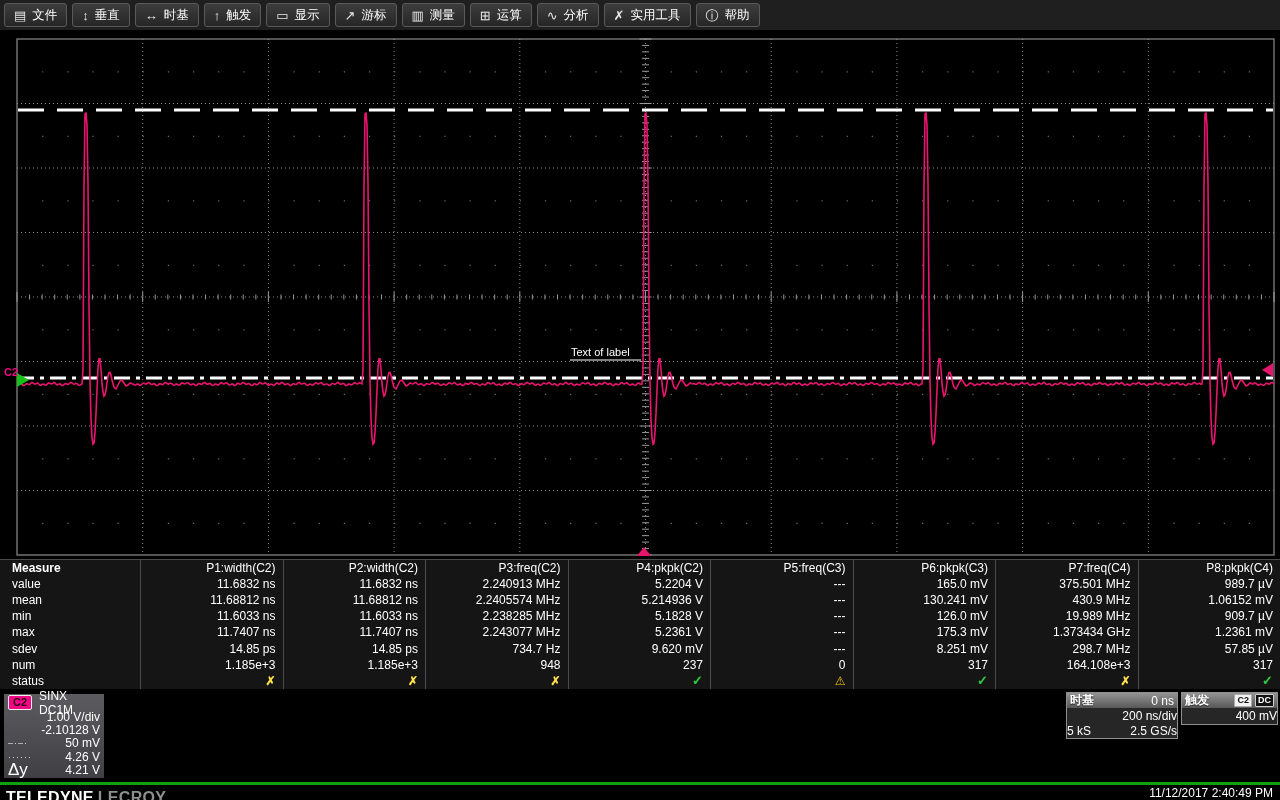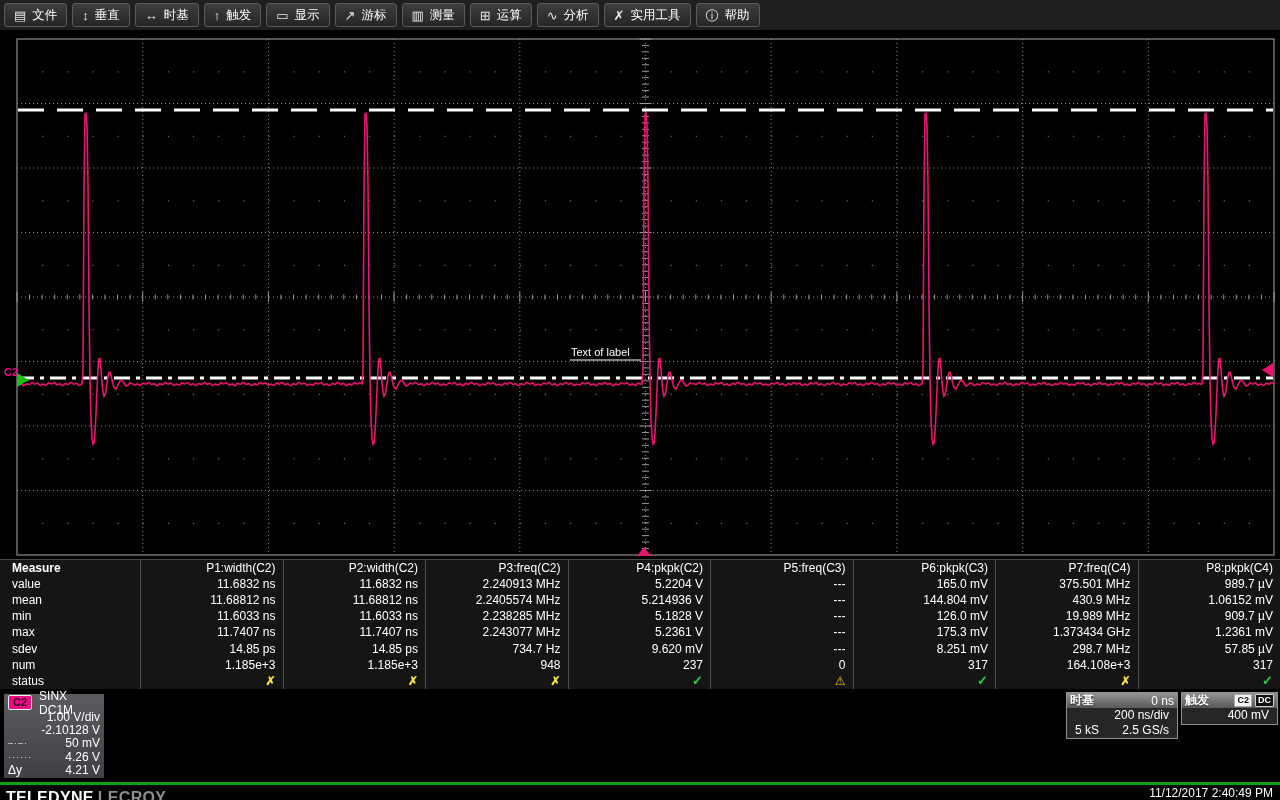--- a/index.html
+++ b/index.html
@@ -41,34 +41,34 @@
   
   .chanbox{position:absolute;left:4px;top:694px;width:100px;height:84px;
            background:linear-gradient(#5c5c60,#404044);font-size:12px;
            padding:1px 0;box-sizing:border-box;cursor:pointer;}
   .chan-row{display:flex;align-items:center;justify-content:flex-end;
             height:13.4px;padding:0 4px;}
   .chan-row.first{justify-content:flex-start;gap:7px;height:15px;}
   .c2badge{background:#f20884;color:#2b0017;font-weight:bold;font-size:11px;
            border:1px solid #efefef;border-radius:2px;padding:0 4px;line-height:13px;}
   .csym{margin-right:auto;color:#e0e0e0;font-size:9px;letter-spacing:1px;}
-  .dy{margin-right:auto;color:#fff;font-size:12px;letter-spacing:0;}
+  .dy{margin-right:auto;color:#fff;font-size:17px;letter-spacing:0;}
 
   .tbbox{position:absolute;left:1066px;top:692px;width:112px;height:47px;
          background:#262626;border:1px solid #8f8f8f;box-sizing:border-box;
          font-size:12px;cursor:pointer;}
   .trbox{position:absolute;left:1181px;top:692px;width:97px;height:33px;
          background:#262626;border:1px solid #8f8f8f;box-sizing:border-box;
          font-size:12px;cursor:pointer;}
   .boxhead{height:15px;background:linear-gradient(#939393,#585858);
            display:flex;align-items:center;padding:0 3px;gap:3px;}
   .boxhead .ttl{font-weight:bold;color:#fff;text-shadow:0 1px 1px #222;}
   .boxhead .hv{margin-left:auto;font-weight:normal;color:#fff;}
-  .boxrow{display:flex;justify-content:flex-end;
-          height:15px;padding:0 8px;}
+  .boxrow{display:flex;align-items:center;justify-content:flex-end;
+          height:15px;padding:0 0;}
   .boxrow .lft{margin-right:auto;}
   .minibadge{font-size:9px;font-weight:bold;border-radius:1px;padding:0 2px;line-height:11px;}
   .mb-c2{background:#f2f2f2;color:#111;border:1px solid #aaa;}
   .mb-dc{background:#111;color:#fff;border:1px solid #cfcfcf;}
 
   
   .greenline{position:absolute;left:0;top:782px;width:1280px;height:3px;background:#10a010;}
   .footer{position:absolute;left:0;top:785px;width:1280px;height:15px;background:#000;}
   .brand{position:absolute;left:6px;top:4px;font-size:16px;letter-spacing:.3px;}
   .brand .b1{font-weight:bold;color:#fff;}
@@ -748,21 +748,21 @@
     <div class="mcell mval">---</div>
     <div class="mcell mval">165.0 mV</div>
     <div class="mcell mval">375.501 MHz</div>
     <div class="mcell mval">989.7 µV</div>
     <div class="mcell mlabel">mean</div>
     <div class="mcell mval">11.68812 ns</div>
     <div class="mcell mval">11.68812 ns</div>
     <div class="mcell mval">2.2405574 MHz</div>
     <div class="mcell mval">5.214936 V</div>
     <div class="mcell mval">---</div>
-    <div class="mcell mval">144.804 mV</div>
+    <div class="mcell mval">130.241 mV</div>
     <div class="mcell mval">430.9 MHz</div>
     <div class="mcell mval">1.06152 mV</div>
     <div class="mcell mlabel">min</div>
     <div class="mcell mval">11.6033 ns</div>
     <div class="mcell mval">11.6033 ns</div>
     <div class="mcell mval">2.238285 MHz</div>
     <div class="mcell mval">5.1828 V</div>
     <div class="mcell mval">---</div>
     <div class="mcell mval">126.0 mV</div>
     <div class="mcell mval">19.989 MHz</div>

